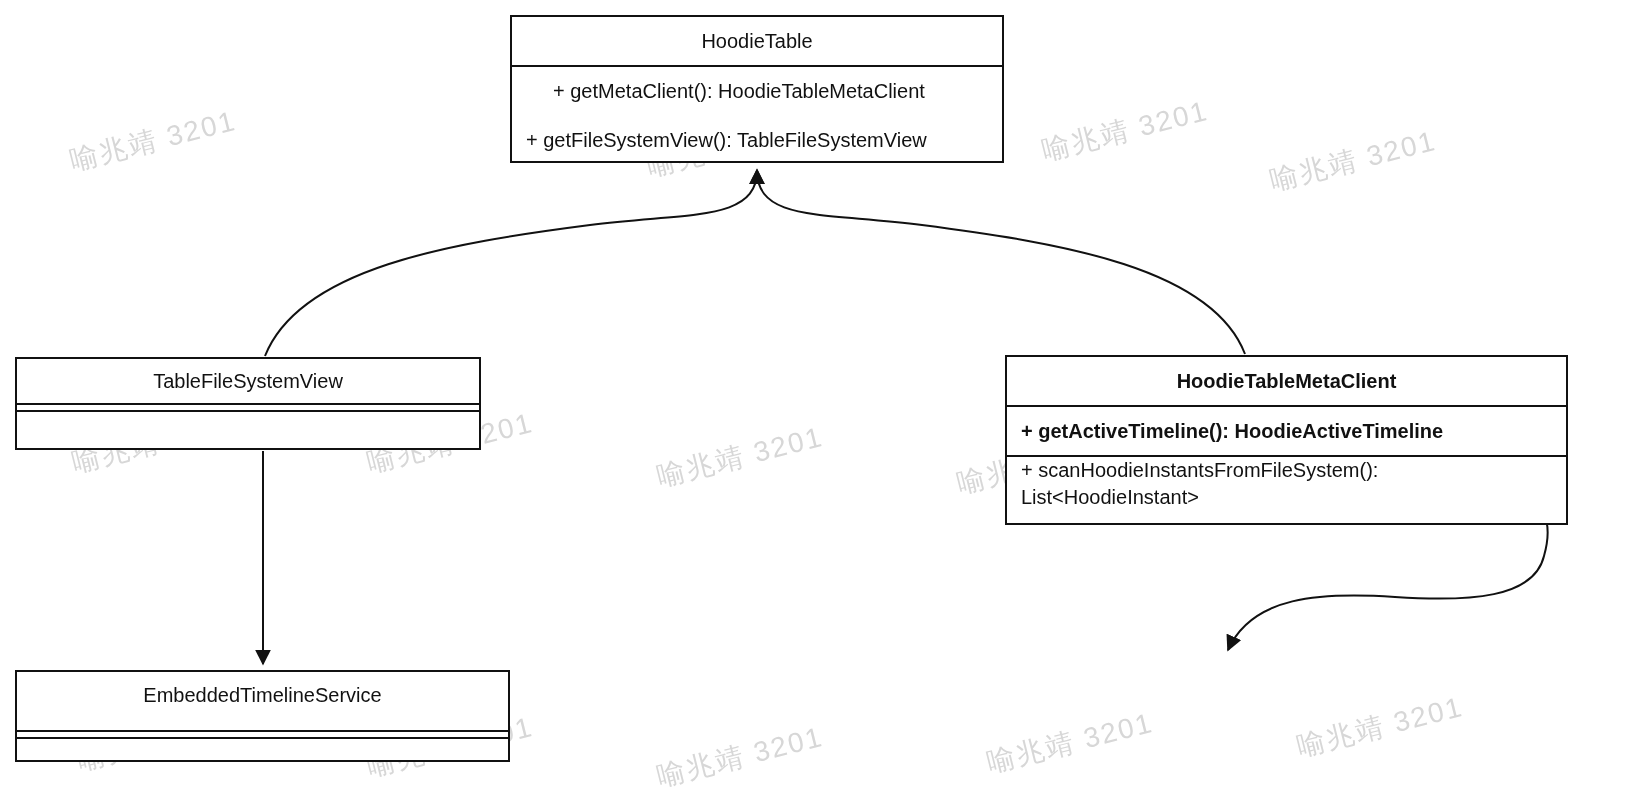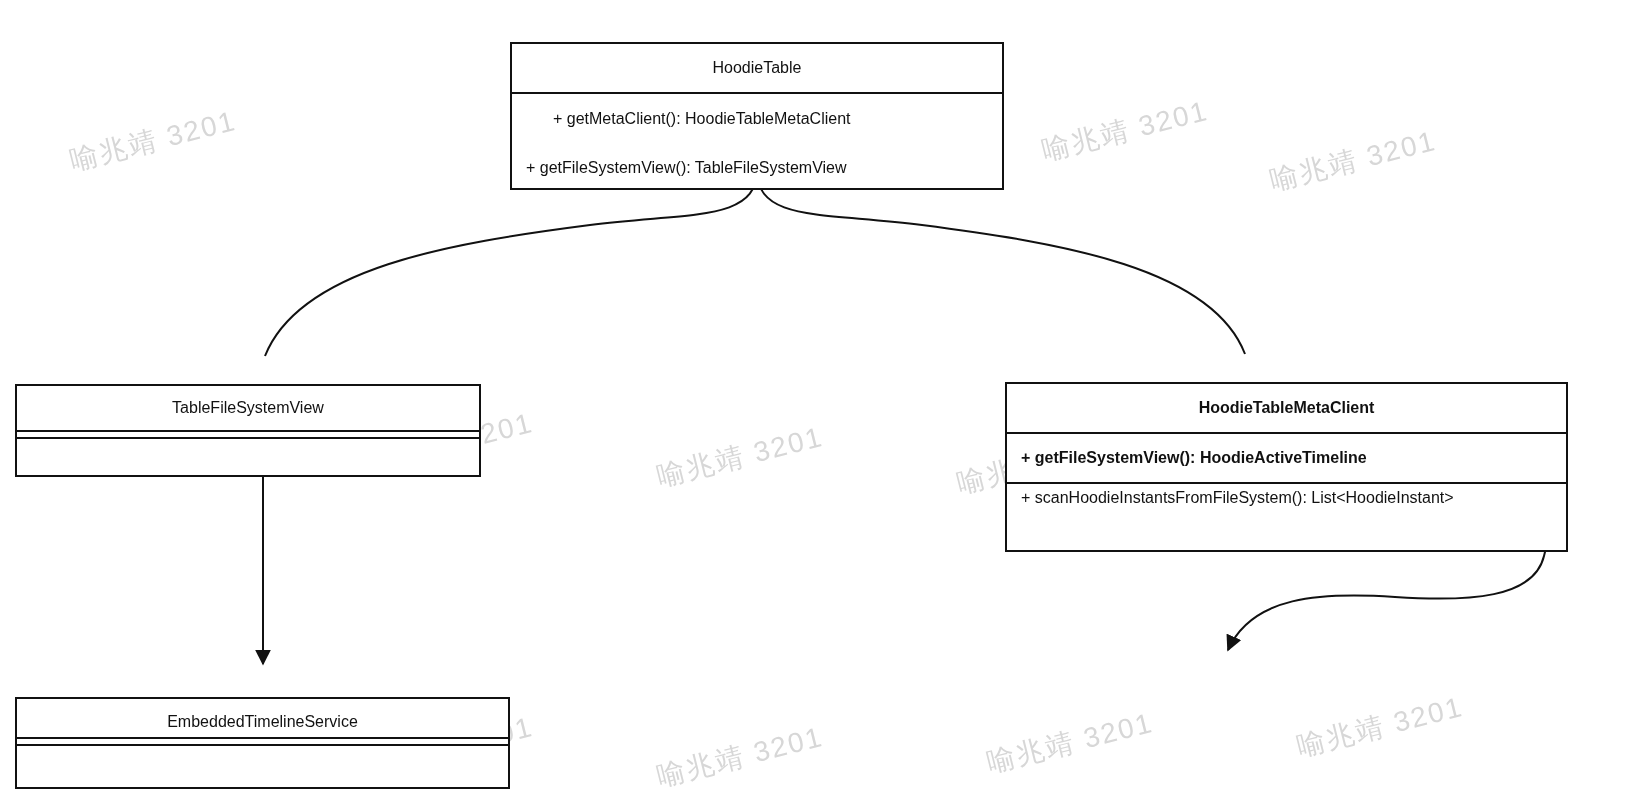--- a/index.html
+++ b/index.html
@@ -22,23 +22,22 @@
     white-space: nowrap;
     user-select: none;
     z-index: 1;
   }
   
   .uml-class {
     position: absolute;
     border: 2px solid #111111;
     background: #ffffff;
     z-index: 3;
-    font-size: 16px;
+    font-size: 20px;
     color: #111111;
-    margin-top: 27px;
   }
   .uml-title {
     text-align: center;
     border-bottom: 2px solid #111111;
     overflow: hidden;
     white-space: nowrap;
   }
   .uml-title.bold { font-weight: 700; }
   .uml-sep {
     height: 7px;
@@ -107,23 +106,23 @@
     <div class="uml-method" style="line-height:49px;">+ getFileSystemView(): TableFileSystemView</div>
   </div>
 
   <div class="uml-class" style="left:15px; top:357px; width:466px; height:93px;">
     <div class="uml-title" style="height:46px; line-height:44px;">TableFileSystemView</div>
     <div class="uml-sep"></div>
   </div>
 
   <div class="uml-class" style="left:1005px; top:355px; width:563px; height:170px;">
     <div class="uml-title bold" style="height:50px; line-height:48px;">HoodieTableMetaClient</div>
-    <div class="uml-method bold" style="height:50px; line-height:48px; border-bottom:2px solid #111;">+ getFileSystemView(): HoodieActiveTimeline</div>
+    <div class="uml-method bold" style="height:50px; line-height:48px; border-bottom:2px solid #111;">+ getActiveTimeline(): HoodieActiveTimeline</div>
     <div class="uml-method wrap">+ scanHoodieInstantsFromFileSystem(): List&lt;HoodieInstant&gt;</div>
   </div>
 
   <div class="uml-class" style="left:15px; top:670px; width:495px; height:92px;">
-    <div class="uml-title" style="height:40px; line-height:46px;">EmbeddedTimelineService</div>
+    <div class="uml-title" style="height:60px; line-height:46px;">EmbeddedTimelineService</div>
     <div class="uml-sep"></div>
   </div>
 
 
 </div>
 
 </body></html>

